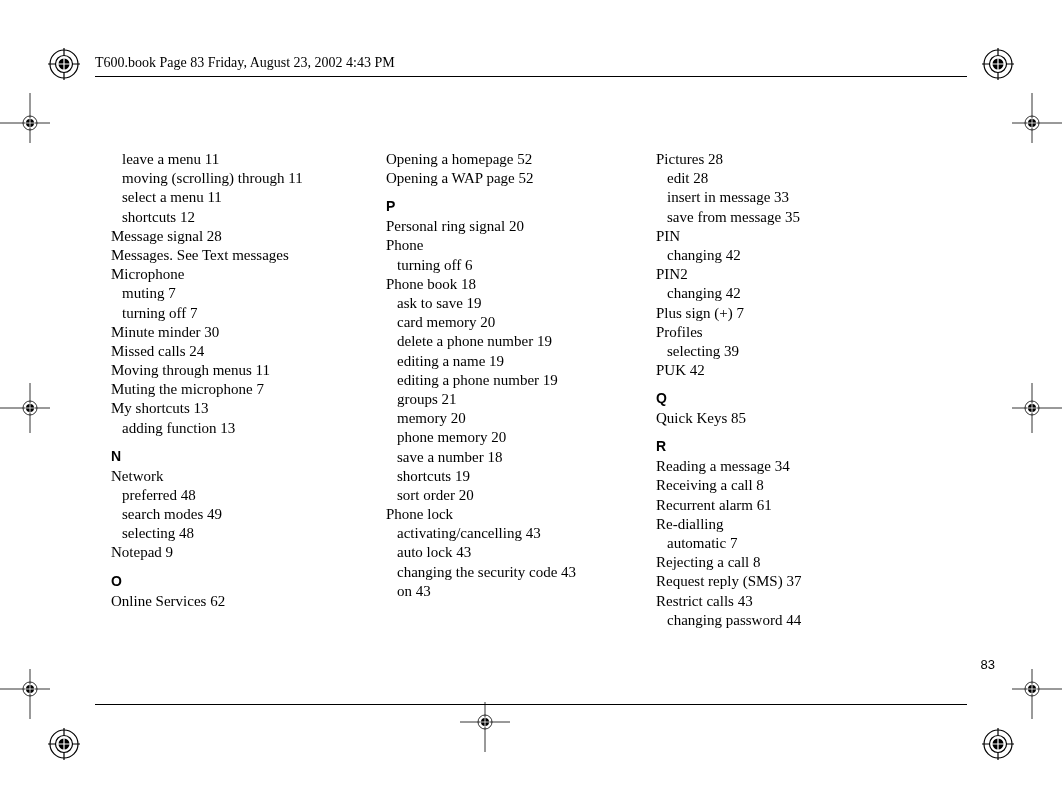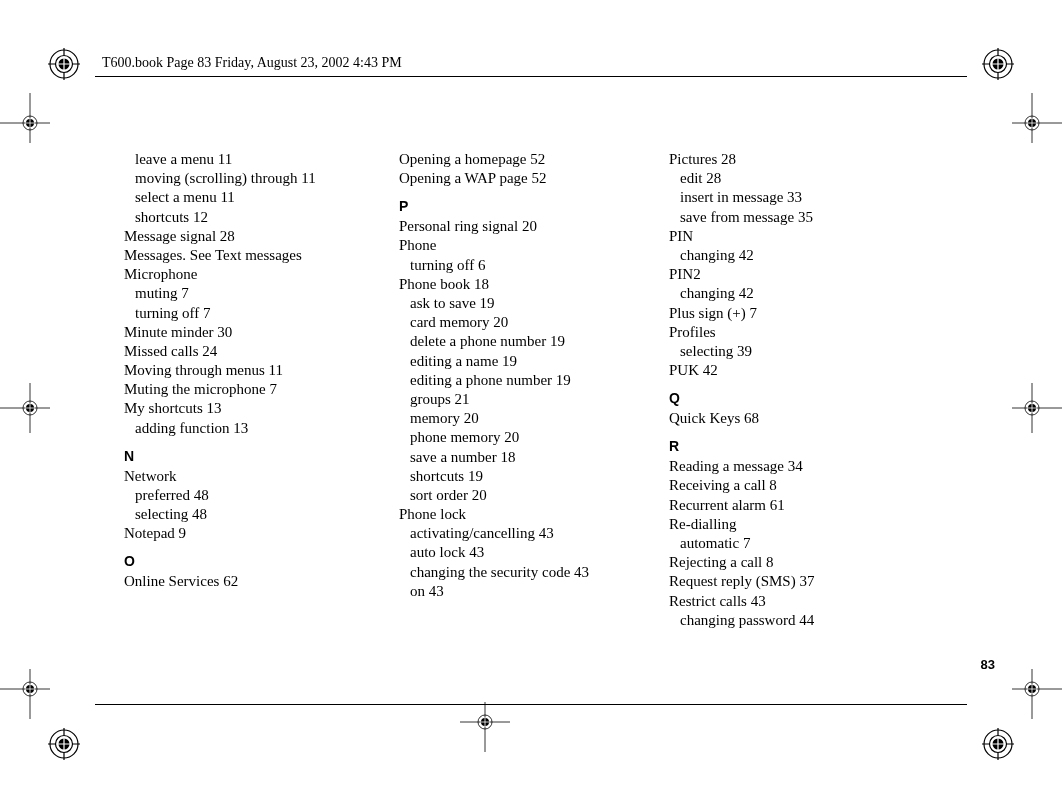--- a/index.html
+++ b/index.html
@@ -44,27 +44,27 @@
     position: absolute;
     bottom: 103px;
     left: 95px;
     right: 95px;
     height: 1px;
     background: #000;
   }
   .page-header {
     position: absolute;
     top: 55px;
-    left: 102px;
+    left: 95px;
     font-size: 14px;
   }
   .content {
     position: absolute;
     top: 150px;
-    left: 124px;
+    left: 111px;
     right: 60px;
     display: flex;
     gap: 0;
   }
   .col {
     font-size: 15px;
     line-height: 1.28;
   }
   .col1 { width: 275px; }
   .col2 { width: 270px; }
@@ -76,21 +76,21 @@
     font-weight: bold;
     font-size: 14px;
     margin-top: 10px;
     margin-bottom: 1px;
   }
   .page-number {
     position: absolute;
     bottom: 136px;
     right: 67px;
     font-family: Arial, Helvetica, sans-serif;
-    font-weight: bold;
+    font-weight: normal;
     font-size: 13px;
     text-align: right;
   }
 </style>
 </head>
 <body>
 
 <div class="corner-icon tl">
   <svg viewBox="0 0 32 32">
       <circle cx="16" cy="16" r="14" fill="none" stroke="#000" stroke-width="1.2"></circle>
@@ -203,20 +203,21 @@
       <div class="sub">turning off 7</div>
       <div class="entry">Minute minder 30</div>
       <div class="entry">Missed calls 24</div>
       <div class="entry">Moving through menus 11</div>
       <div class="entry">Muting the microphone 7</div>
       <div class="entry">My shortcuts 13</div>
       <div class="sub">adding function 13</div>
       <div class="letter-head">N</div>
       <div class="entry">Network</div>
       <div class="sub">preferred 48</div>
+      <div class="sub">search modes 49</div>
       <div class="sub">selecting 48</div>
       <div class="entry">Notepad 9</div>
       <div class="letter-head">O</div>
       <div class="entry">Online Services 62</div>
     </div>
   <div class="col col2" id="c2">
       <div class="entry">Opening a homepage 52</div>
       <div class="entry">Opening a WAP page 52</div>
       <div class="letter-head">P</div>
       <div class="entry">Personal ring signal 20</div>
@@ -247,21 +248,21 @@
       <div class="sub">save from message 35</div>
       <div class="entry">PIN</div>
       <div class="sub">changing 42</div>
       <div class="entry">PIN2</div>
       <div class="sub">changing 42</div>
       <div class="entry">Plus sign (+) 7</div>
       <div class="entry">Profiles</div>
       <div class="sub">selecting 39</div>
       <div class="entry">PUK 42</div>
       <div class="letter-head">Q</div>
-      <div class="entry">Quick Keys 68</div>
+      <div class="entry">Quick Keys 85</div>
       <div class="letter-head">R</div>
       <div class="entry">Reading a message 34</div>
       <div class="entry">Receiving a call 8</div>
       <div class="entry">Recurrent alarm 61</div>
       <div class="entry">Re-dialling</div>
       <div class="sub">automatic 7</div>
       <div class="entry">Rejecting a call 8</div>
       <div class="entry">Request reply (SMS) 37</div>
       <div class="entry">Restrict calls 43</div>
       <div class="sub">changing password 44</div>

